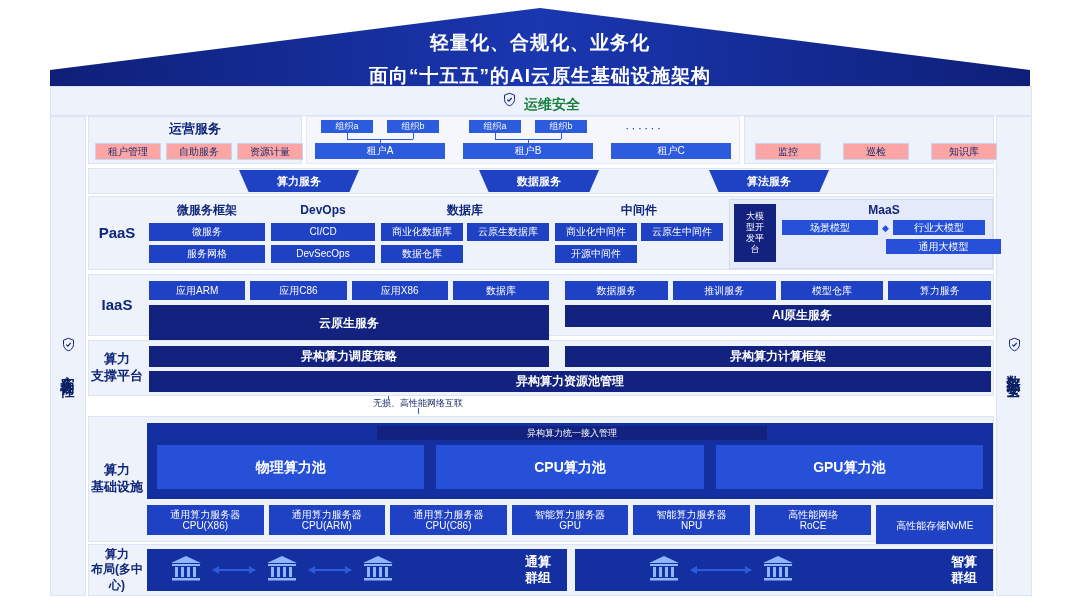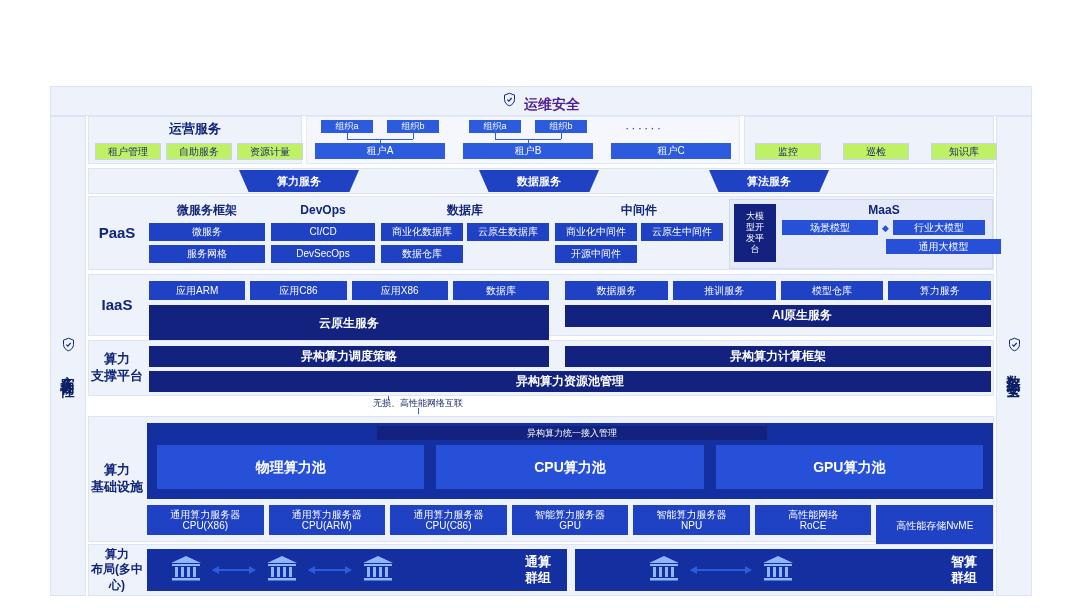--- a/index.html
+++ b/index.html
@@ -9,38 +9,38 @@
   
   .roof{position:absolute;left:50px;top:8px;width:980px;height:80px;}
   .roof svg{display:block;}
   .roof-text{position:absolute;left:0;top:22px;width:980px;text-align:center;color:#fff;}
   .roof-text .l1{font-size:19px;font-weight:bold;letter-spacing:1px;}
   .roof-text .l2{font-size:19px;font-weight:bold;letter-spacing:1px;margin-top:7px;}
 
   
   .secbar{position:absolute;left:50px;top:86px;width:980px;height:28px;background:#eef2fb;border:1px solid #dbe3f5;
           display:flex;align-items:center;justify-content:center;gap:7px;}
-  .secbar .t{font-size:14px;font-weight:bold;color:#4c1d95;margin-top:8px;}
+  .secbar .t{font-size:14px;font-weight:bold;color:#15803d;margin-top:8px;}
 
   
   .pillar{position:absolute;top:116px;width:34px;height:478px;background:#eef2fb;border:1px solid #dbe3f5;
           display:flex;flex-direction:column;align-items:center;justify-content:center;gap:8px;}
   .pillar.left{left:50px;}
   .pillar.right{left:996px;}
   .pillar .vt{writing-mode:vertical-rl;text-orientation:upright;font-size:14px;font-weight:bold;color:#0b1f63;letter-spacing:3px;}
 
   
   .body-wrap{position:absolute;left:88px;top:116px;width:904px;height:478px;}
 
   .row{position:absolute;left:0;width:904px;}
 
   
   .panel{background:#eef2fb;border:1px solid #dbe3f5;}
 
-  .chip{background:#bef264;border:1px solid #c9d4ee;color:#1b2a6b;font-size:10px;display:flex;align-items:center;justify-content:center;text-align:center;line-height:1.15;}
+  .chip{background:#fca5a5;border:1px solid #c9d4ee;color:#1b2a6b;font-size:10px;display:flex;align-items:center;justify-content:center;text-align:center;line-height:1.15;}
   .bluechip{background:#1f41c4;color:#fff;font-size:10px;display:flex;align-items:center;justify-content:center;text-align:center;line-height:1.15;}
   .bluechip.dark{background:#12227e;}
   .bluechip.mid{background:#2650d8;}
   .hdr{font-size:12px;font-weight:bold;color:#10267a;display:flex;align-items:center;justify-content:center;}
 
   
   #row1{top:0;height:46px;}
   .card{position:absolute;background:#eef2fb;border:1px solid #dbe3f5;}
   .tenant-band{position:absolute;background:#2d5bdd;color:#fff;font-size:10px;display:flex;align-items:center;justify-content:center;}
   .orgchip{position:absolute;background:#2d5bdd;color:#fff;font-size:9px;display:flex;align-items:center;justify-content:center;}
@@ -71,20 +71,36 @@
   .arrowline:before{content:"";position:absolute;left:-1px;top:-3px;border-right:7px solid #2d5bdd;border-top:4px solid transparent;border-bottom:4px solid transparent;}
 
   .vline{position:absolute;background:#2d5bdd;width:1px;}
   .hline{position:absolute;background:#2d5bdd;height:1px;}
 </style>
 </head>
 <body>
 
 <div class="stage">
 
+  <div class="roof">
+    <svg width="980" height="80" viewBox="0 0 980 80">
+      <defs>
+        <linearGradient id="rg" x1="0" y1="0" x2="1" y2="0">
+          <stop offset="0" stop-color="#0e1f78"></stop>
+          <stop offset="0.5" stop-color="#1a37b0"></stop>
+          <stop offset="1" stop-color="#0e1f78"></stop>
+        </linearGradient>
+      </defs>
+      <polygon points="490,0 980,62 980,80 0,80 0,62" fill="url(#rg)"></polygon>
+    </svg>
+    <div class="roof-text">
+      <div class="l1">轻量化、合规化、业务化</div>
+      <div class="l2">面向“十五五”的AI云原生基础设施架构</div>
+    </div>
+  </div>
 
   <div class="secbar">
     <span>
       <svg width="15" height="15" viewBox="0 0 24 24">
           <path d="M12 2 L20 5 V12 C20 17 16 21 12 22 C8 21 4 17 4 12 V5 Z" fill="none" stroke="#10267a" stroke-width="1.6"></path>
           <path d="M8.5 12.2 l2.4 2.4 l4.6 -5" fill="none" stroke="#10267a" stroke-width="1.8"></path>
         </svg>
     </span>
     <span class="t">运维安全</span>
   </div>

